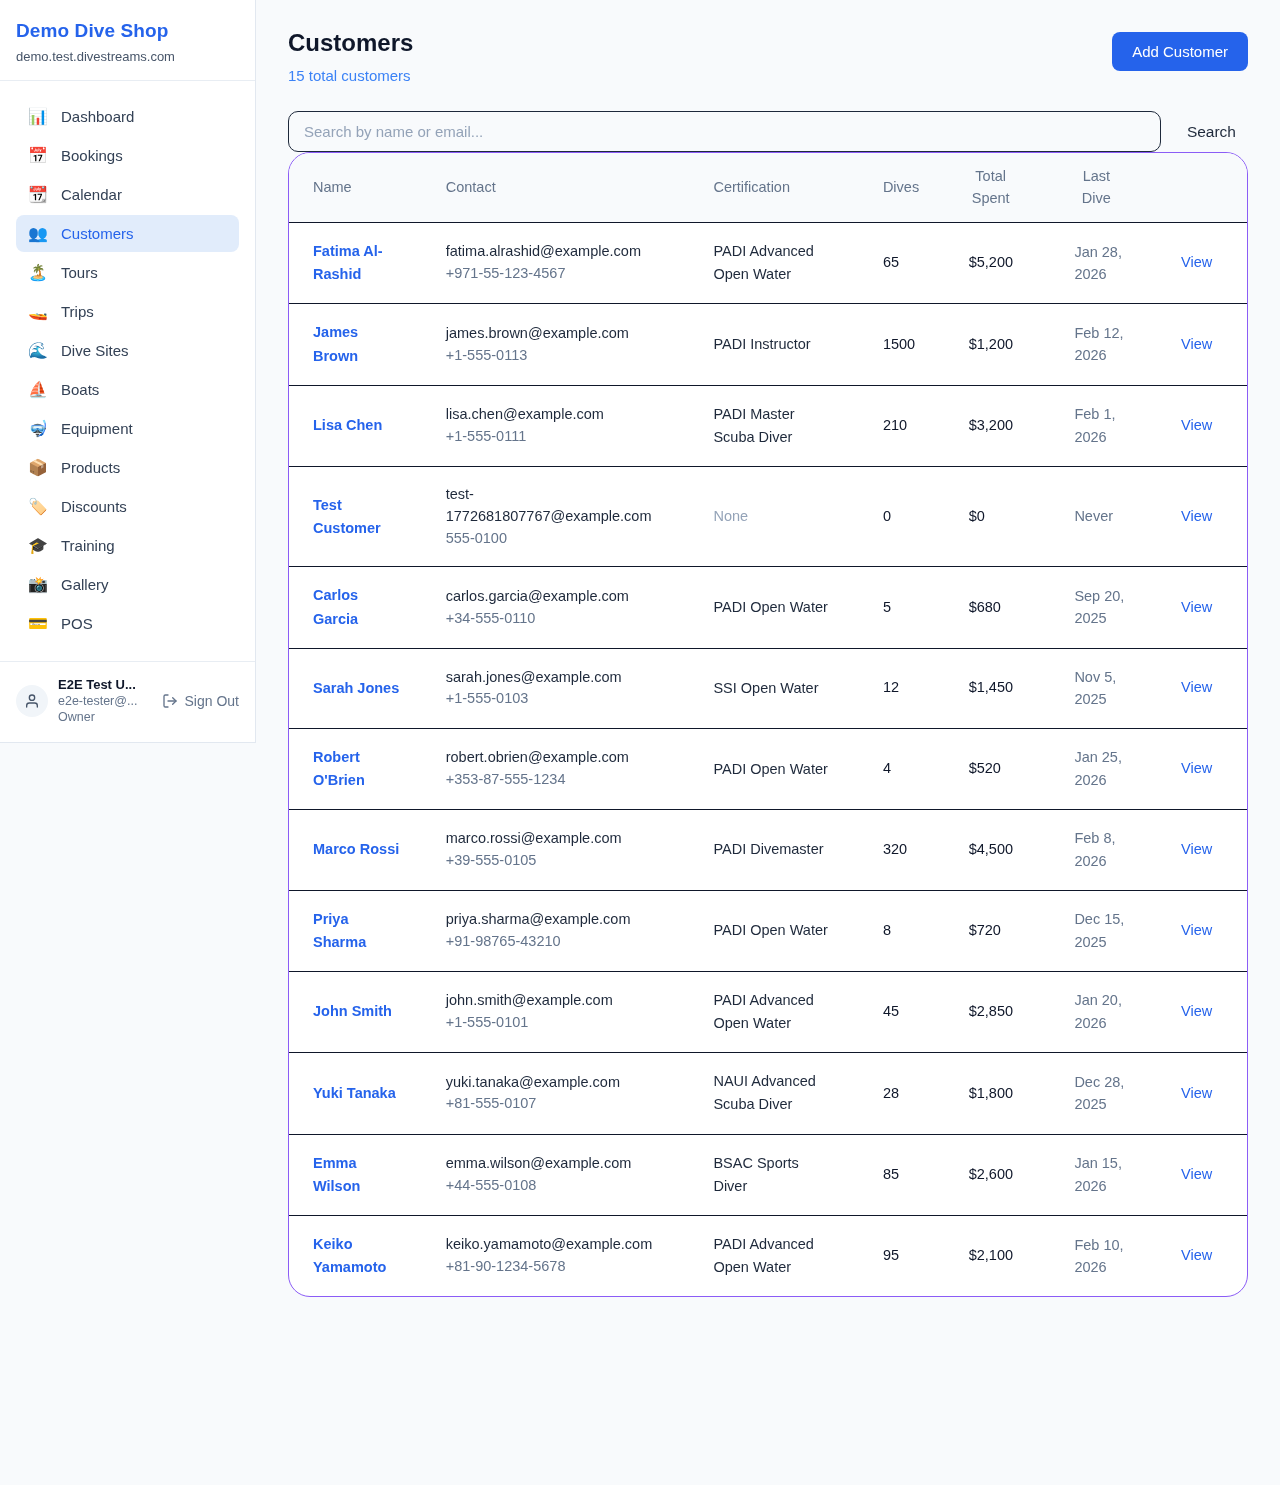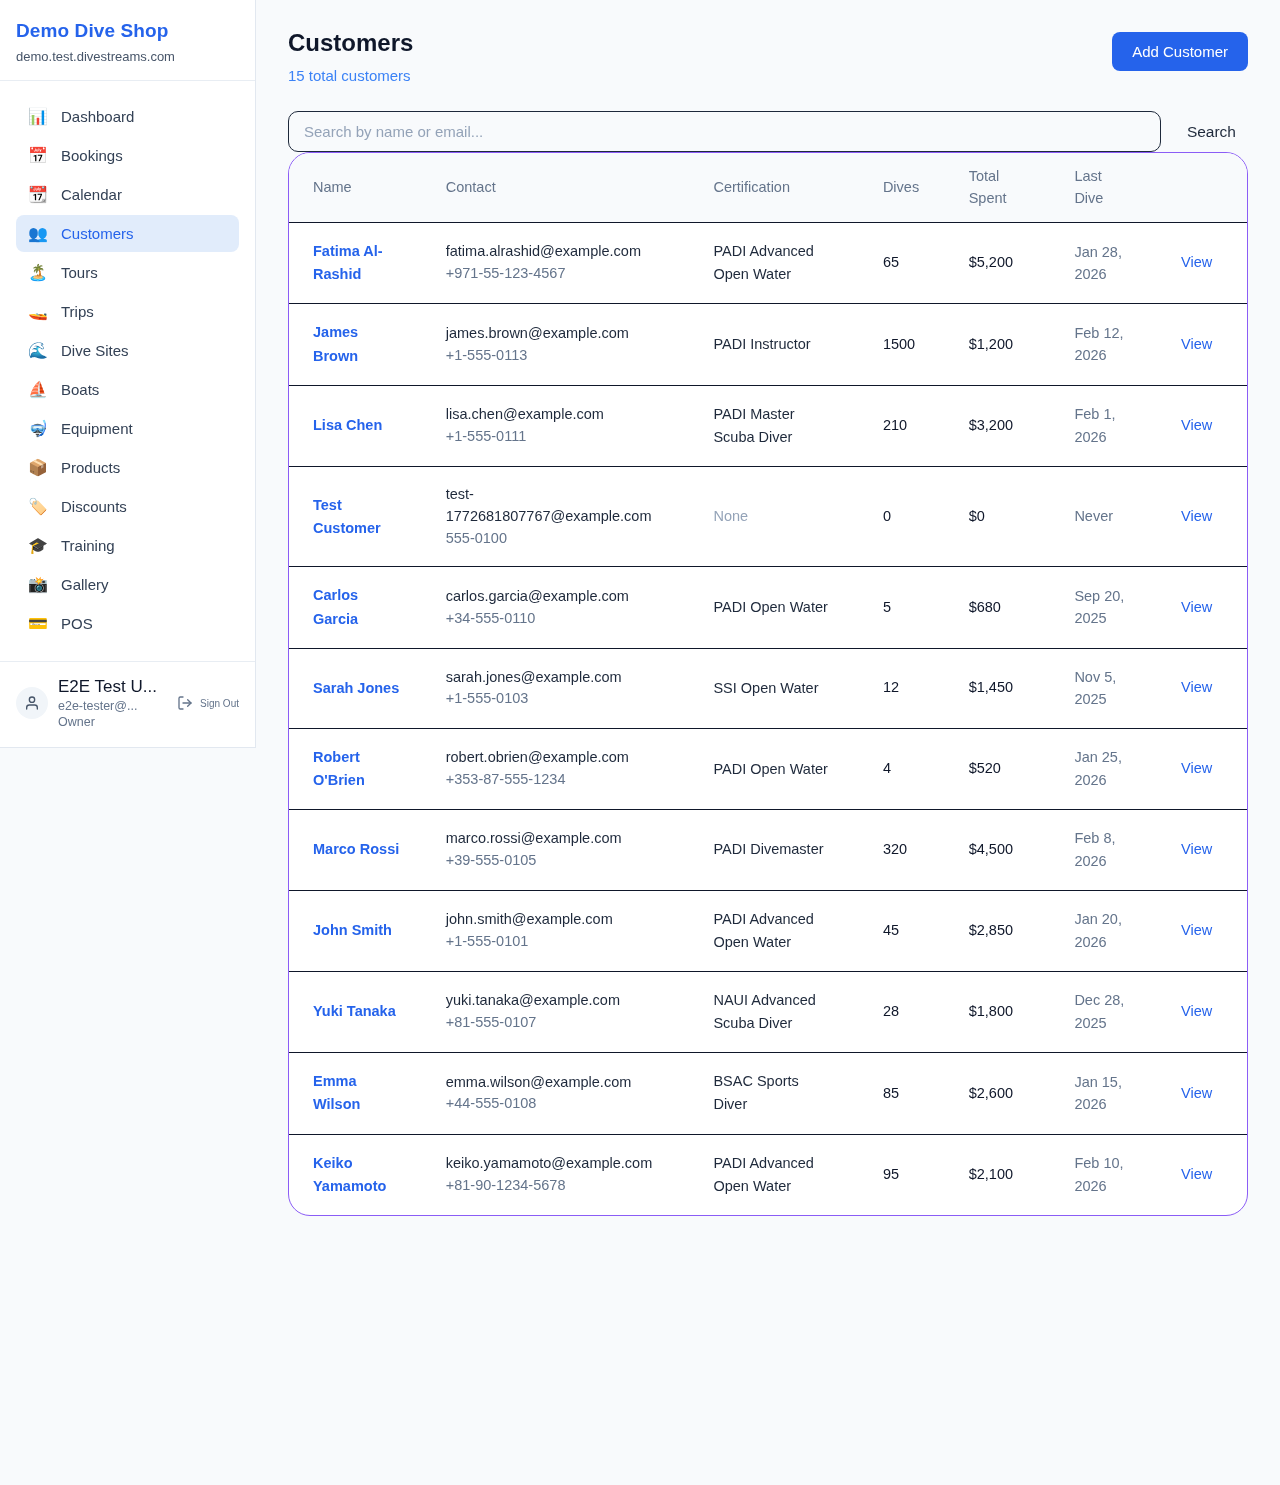--- a/index.html
+++ b/index.html
@@ -37,26 +37,26 @@
     padding: 15px 16px 18px;
     display: flex; align-items: center; gap: 10px;
   }
   .avatar {
     width: 32px; height: 32px; border-radius: 50%;
     background: #f1f5f9;
     display: flex; align-items: center; justify-content: center;
     flex: 0 0 32px;
   }
   .user-info { flex: 1; min-width: 0; }
-  .user-name { font-weight: normal; font-size: 17px; color: #0f172a; white-space: nowrap; }
+  .user-name { font-weight: bold; font-size: 13px; color: #0f172a; white-space: nowrap; }
   .user-email, .user-role { font-size: 12.5px; color: #64748b; margin-top: 2px; white-space: nowrap; }
   .signout {
     display: flex; align-items: center; gap: 7px;
     background: none; border: none; padding: 0;
-    color: #64748b; font-size: 10px;
+    color: #64748b; font-size: 14px;
     font-family: "Liberation Sans", sans-serif;
     cursor: pointer; white-space: nowrap;
   }
 
   
   .main { flex: 1; padding: 29px 32px 27px; min-width: 0; }
   .header-row { display: flex; justify-content: space-between; align-items: flex-start; }
   .page-title { margin: 0 0 10px; font-size: 24px; font-weight: bold; color: #0f172a; }
   .subtitle { font-size: 15px; color: #3b82f6; }
   .add-btn {
@@ -95,21 +95,21 @@
   }
   table { width: 100%; border-collapse: collapse; font-size: 14.5px; }
   thead th {
     background: #f8fafc;
     color: #64748b; font-weight: normal;
     text-align: left; vertical-align: middle;
     padding: 12px 12px; height: 61px;
     border-bottom: 1px solid #0f172a;
   }
   thead th.first { padding-left: 24px; }
-  .thwrap { display: block; max-width: 44px; line-height: 1.55; }
+  .thwrap { display: block; max-width: 44px; line-height: 1.55; text-align: center; }
   tbody td {
     padding: 17px 12px;
     border-top: 1px solid #0f172a;
     vertical-align: middle;
     line-height: 1.5;
   }
   tbody tr:first-child td { border-top: none; }
   td.cell-name { padding-left: 24px; }
   .name-link {
     color: #2563eb; font-weight: bold; text-decoration: none;
@@ -370,20 +370,32 @@
       <div class="phone">+39-555-0105</div>
     </td>
     <td><span class="cert">PADI Divemaster</span></td>
     <td class="num">320</td>
     <td class="num">$4,500</td>
     <td><span class="date">Feb 8, 2026</span></td>
     <td class="cell-view"><a class="view-link" href="#">View</a></td>
   </tr>
 
 
+  <tr>
+    <td class="cell-name"><a class="name-link" href="#">Priya Sharma</a></td>
+    <td class="cell-contact">
+      <div class="email">priya.sharma@example.com</div>
+      <div class="phone">+91-98765-43210</div>
+    </td>
+    <td><span class="cert">PADI Open Water</span></td>
+    <td class="num">8</td>
+    <td class="num">$720</td>
+    <td><span class="date">Dec 15, 2025</span></td>
+    <td class="cell-view"><a class="view-link" href="#">View</a></td>
+  </tr>
 
   <tr>
     <td class="cell-name"><a class="name-link" href="#">John Smith</a></td>
     <td class="cell-contact">
       <div class="email">john.smith@example.com</div>
       <div class="phone">+1-555-0101</div>
     </td>
     <td><span class="cert">PADI Advanced Open Water</span></td>
     <td class="num">45</td>
     <td class="num">$2,850</td>

